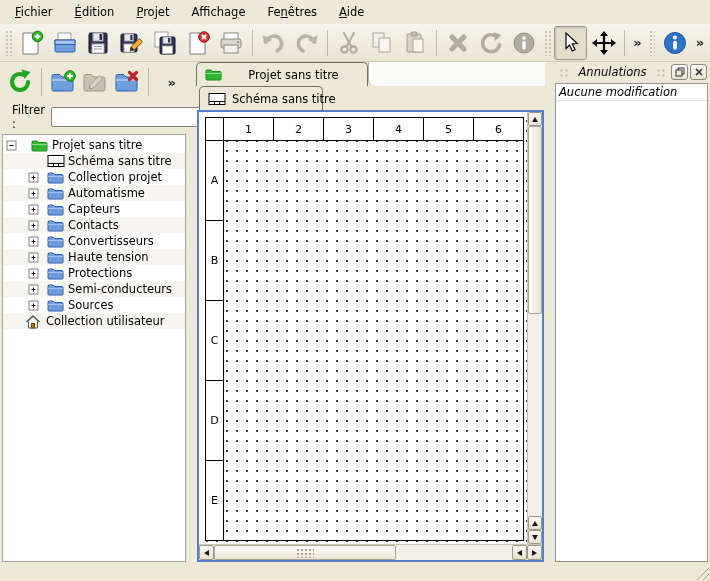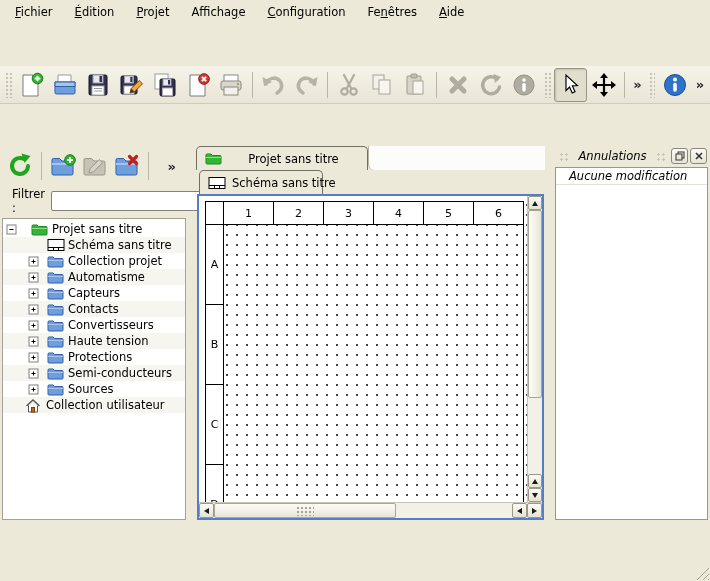--- a/index.html
+++ b/index.html
@@ -1,18 +1,18 @@
 <!DOCTYPE html>
 <html><head>
 <meta charset="utf-8">
 <style>
   html,body{margin:0;padding:0;}
   *{box-sizing:border-box;}
   body{font-family:"DejaVu Sans",sans-serif;font-size:11.5px;color:#000;}
-  .app{width:710px;height:581px;background:#ece9d8;position:relative;overflow:hidden;display:flex;flex-direction:column;gap:42px;}
+  .app{width:710px;height:581px;background:#ece9d8;position:relative;overflow:hidden;display:flex;flex-direction:column;}
 
   
   .menubar{height:24px;display:flex;align-items:center;padding-left:4px;background:#ece9d8;}
   .mitem{padding:3px 11px;cursor:default;}
   .mkey{text-decoration:underline;}
 
   
   .toolbar{height:38px;display:flex;align-items:center;background:linear-gradient(#f6f3e9,#e9e5d6);border-bottom:1px solid #cfccbc;padding:0 2px;}
   .handle{width:7px;height:26px;margin:0 3px;background-image:radial-gradient(#c6c2b2 1px,transparent 1.3px);background-size:4px 4px;}
   .tbtn{width:34px;height:34px;display:flex;align-items:center;justify-content:center;border:1px solid transparent;border-radius:3px;}
@@ -86,37 +86,36 @@
   .tri-dn{width:0;height:0;border-left:3.5px solid transparent;border-right:3.5px solid transparent;border-top:5px solid #1a1a1a;}
   .tri-lf{width:0;height:0;border-top:3.5px solid transparent;border-bottom:3.5px solid transparent;border-right:5px solid #1a1a1a;}
   .tri-rt{width:0;height:0;border-top:3.5px solid transparent;border-bottom:3.5px solid transparent;border-left:5px solid #1a1a1a;}
   .vthumb{height:188px;margin:0;border:1px solid #a9a696;border-radius:2px;background:linear-gradient(90deg,#fdfcf8,#e9e5d6);}
   .hthumb{width:182px;border:1px solid #a9a696;border-radius:2px;background:linear-gradient(#fdfcf8,#e9e5d6);display:flex;align-items:center;justify-content:center;}
   .grip{width:18px;height:10px;background-image:radial-gradient(#a9a593 0.9px,transparent 1.1px);background-size:4px 4px;}
   .trackfill{flex:1;}
 
   
   .undolist{flex:1;margin:1px 2px 0 2px;border:1px solid #9a978a;background:#fff;overflow:hidden;}
-  .uitem{height:17px;display:flex;align-items:center;padding-left:13px;border-bottom:1px solid #e2e2da;}
+  .uitem{height:17px;display:flex;align-items:center;padding-left:3px;border-bottom:1px solid #e2e2da;}
 
   
   .statusbar{height:16px;display:flex;justify-content:flex-end;align-items:flex-end;background:#ece9d8;}
   .sgrip{width:14px;height:14px;margin:0 1px 1px 0;background:repeating-linear-gradient(135deg,transparent 0 3px,#a9a590 3px 4px);clip-path:polygon(100% 0,100% 100%,0 100%);}
 </style>
 </head>
 <body>
 
 <div class="app">
 
   <div class="menubar">
     <div class="mitem"><span></span><span class="mkey">F</span><span>ichier</span></div>
     <div class="mitem"><span></span><span class="mkey">É</span><span>dition</span></div>
     <div class="mitem"><span></span><span class="mkey">P</span><span>rojet</span></div>
     <div class="mitem"><span>Afficha</span><span class="mkey">g</span><span>e</span></div>
-    <div class="mitem"><span></span><span class="mkey">C</span><span>onfiguration</span></div>
     <div class="mitem"><span>Fe</span><span class="mkey">n</span><span>êtres</span></div>
     <div class="mitem"><span></span><span class="mkey">A</span><span>ide</span></div>
   </div>
 
   <div class="toolbar">
     <div class="handle"></div>
 
     <div class="tbtn">
       <svg width="26" height="26" viewBox="0 0 26 26">
         <path d="M5 3h10l5 5v16H5z" fill="#fff" stroke="#7a7a7a"></path>

